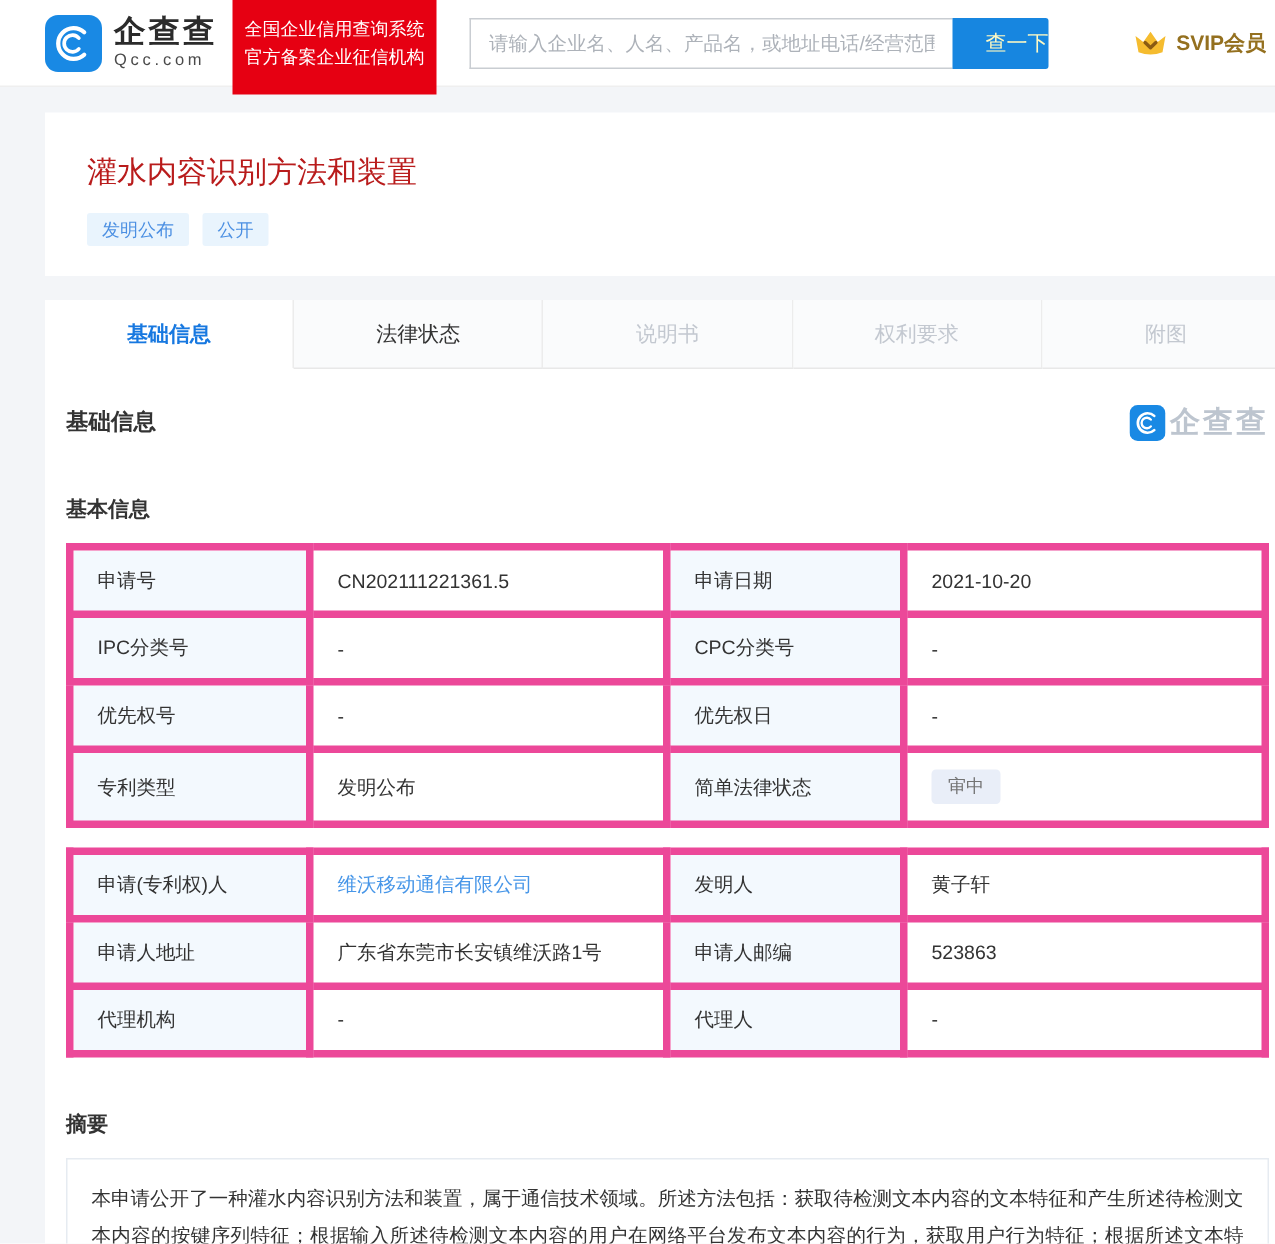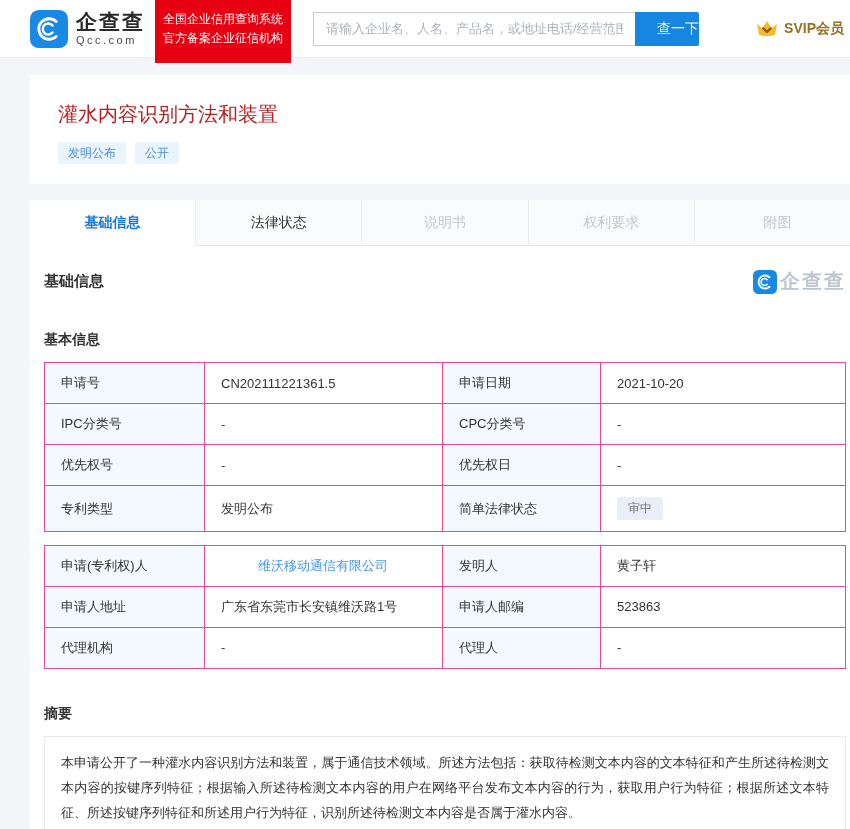--- a/index.html
+++ b/index.html
@@ -76,29 +76,29 @@
   }
   .section-title { font-size: 15px; font-weight: bold; color: #333; }
   .watermark { display: flex; align-items: center; }
   .watermark-icon { width: 24px; height: 24px; }
   .watermark-text { font-size: 20px; font-weight: bold; color: #bdc5cf; letter-spacing: 2px; margin-left: 3px; }
 
   .sub-title { font-size: 14px; font-weight: bold; color: #333; margin-top: 36px; }
 
   table.info { width: 100%; border-collapse: collapse; table-layout: fixed; margin-top: 13px; }
   table.info td {
-    border: 1px solid #ec4899; font-size: 13px; color: #333;
+    border: 5px solid #ec4899; font-size: 13px; color: #333;
     padding: 11px 16px; height: 40px; vertical-align: middle;
     overflow: hidden; white-space: nowrap;
   }
   td.lbl { background: #f3f9fe; }
   col.c-lbl1 { width: 160px; }
   col.c-val1 { width: 238px; }
   col.c-lbl2 { width: 158px; }
-  .link { color: #4796e8; cursor: pointer; text-decoration: none; margin-left: 37px; }
+  .link { color: #4796e8; cursor: pointer; text-decoration: none; }
   .status-badge {
     display: inline-block; font-size: 12px; color: #737373; background: #e9eef8;
     padding: 4px 11px; border-radius: 3px; line-height: 1.2;
   }
 
   .abstract-box {
     margin-top: 13px; border: 1px solid #e6ebf1; padding: 13px 16px;
     font-size: 13px; line-height: 1.95; color: #333; text-align: justify;
   }
 </style>

